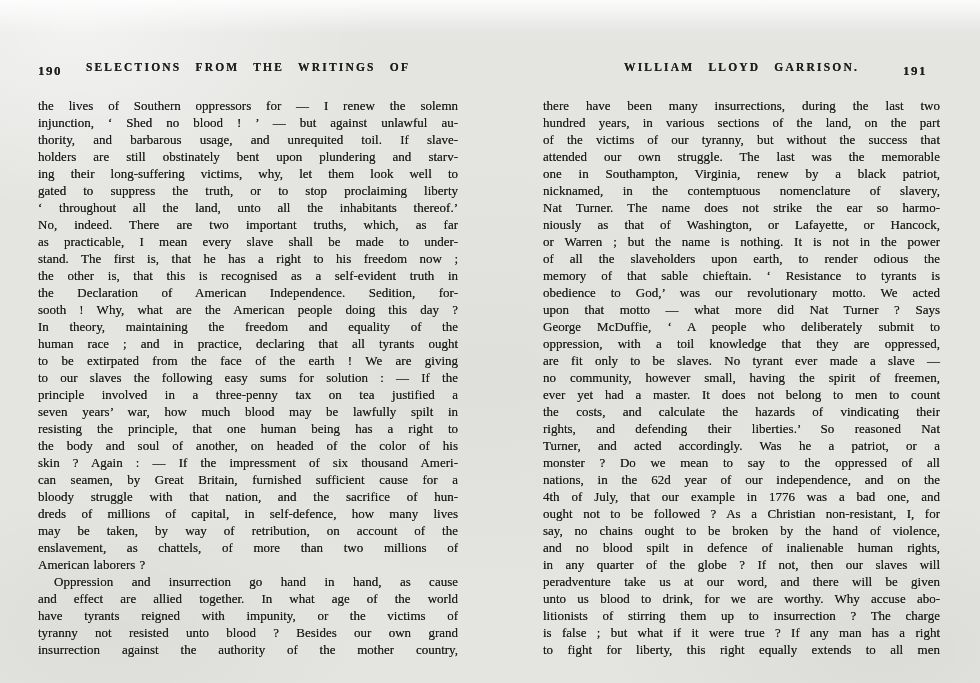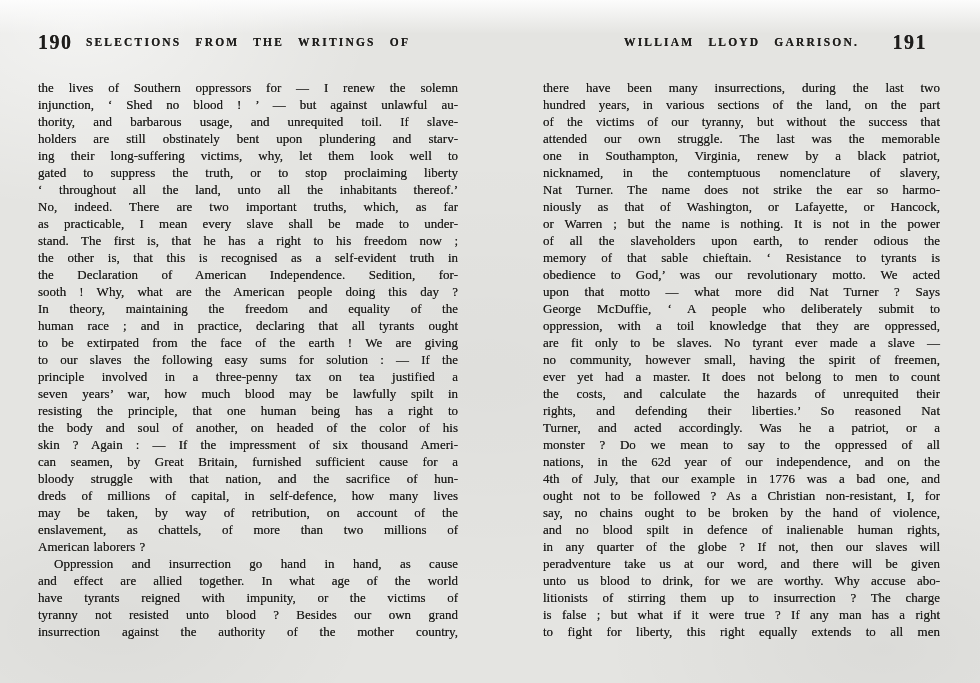--- a/index.html
+++ b/index.html
@@ -21,28 +21,29 @@
     color:var(--ink,#1e1d1b);
   }
   .page{position:absolute;top:32px;}
   .page.left{left:38px;width:420px;}
   .page.right{left:543px;width:397px;}
   .pagehead{position:relative;height:21px;}
   .runhead{
     display:block;text-align:center;line-height:21px;
     font-size:11.5px;font-weight:700;letter-spacing:2.2px;word-spacing:9px;
     text-shadow:0 0 0.5px rgba(30,29,27,0.8);
+    margin-top:25px;
   }
   .pagenum{
-    position:absolute;bottom:-1px;font-size:20px;font-weight:700;letter-spacing:1.5px;
+    position:absolute;bottom:-1px;font-size:13px;font-weight:700;letter-spacing:1.5px;
     text-shadow:0 0 0.5px rgba(30,29,27,0.8);
   }
   .page.left .pagenum{left:0;}
   .page.right .pagenum{right:13px;margin-top:16px;}
-  .pagebody{margin-top:26px;}
+  .pagebody{margin-top:19px;}
   .line{
     height:17px;line-height:17px;font-size:13px;
     text-align:justify;text-align-last:justify;text-justify:inter-word;
     word-spacing:1px;white-space:nowrap;
     text-shadow:0 0 0.6px rgba(30,29,27,0.75);
   }
   .line.short{text-align-last:left;}
   .line.indent{text-indent:16px;}
 </style>
 </head>
@@ -109,21 +110,21 @@
         <div class="line">or Warren ; but the name is nothing.  It is not in the power</div>
         <div class="line">of all the slaveholders upon earth, to render odious the</div>
         <div class="line">memory of that sable chieftain.  ‘ Resistance to tyrants is</div>
         <div class="line">obedience to God,’ was our revolutionary motto.  We acted</div>
         <div class="line">upon that motto — what more did Nat Turner ?  Says</div>
         <div class="line">George McDuffie, ‘ A people who deliberately submit to</div>
         <div class="line">oppression, with a toil knowledge that they are oppressed,</div>
         <div class="line">are fit only to be slaves.  No tyrant ever made a slave —</div>
         <div class="line">no community, however small, having the spirit of freemen,</div>
         <div class="line">ever yet had a master.  It does not belong to men to count</div>
-        <div class="line">the costs, and calculate the hazards of unrequited their</div>
+        <div class="line">the costs, and calculate the hazards of vindicating their</div>
         <div class="line">rights, and defending their liberties.’  So reasoned Nat</div>
         <div class="line">Turner, and acted accordingly.  Was he a patriot, or a</div>
         <div class="line">monster ?  Do we mean to say to the oppressed of all</div>
         <div class="line">nations, in the 62d year of our independence, and on the</div>
         <div class="line">4th of July, that our example in 1776 was a bad one, and</div>
         <div class="line">ought not to be followed ?  As a Christian non-resistant, I, for</div>
         <div class="line">say, no chains ought to be broken by the hand of violence,</div>
         <div class="line">and no blood spilt in defence of inalienable human rights,</div>
         <div class="line">in any quarter of the globe ?  If not, then our slaves will</div>
         <div class="line">peradventure take us at our word, and there will be given</div>

